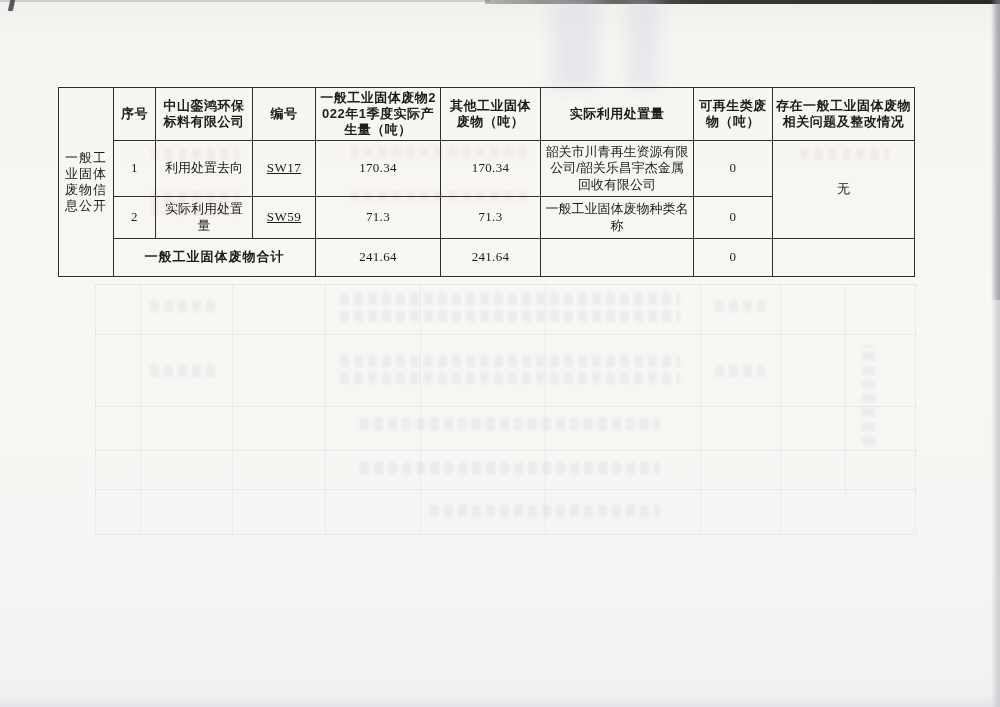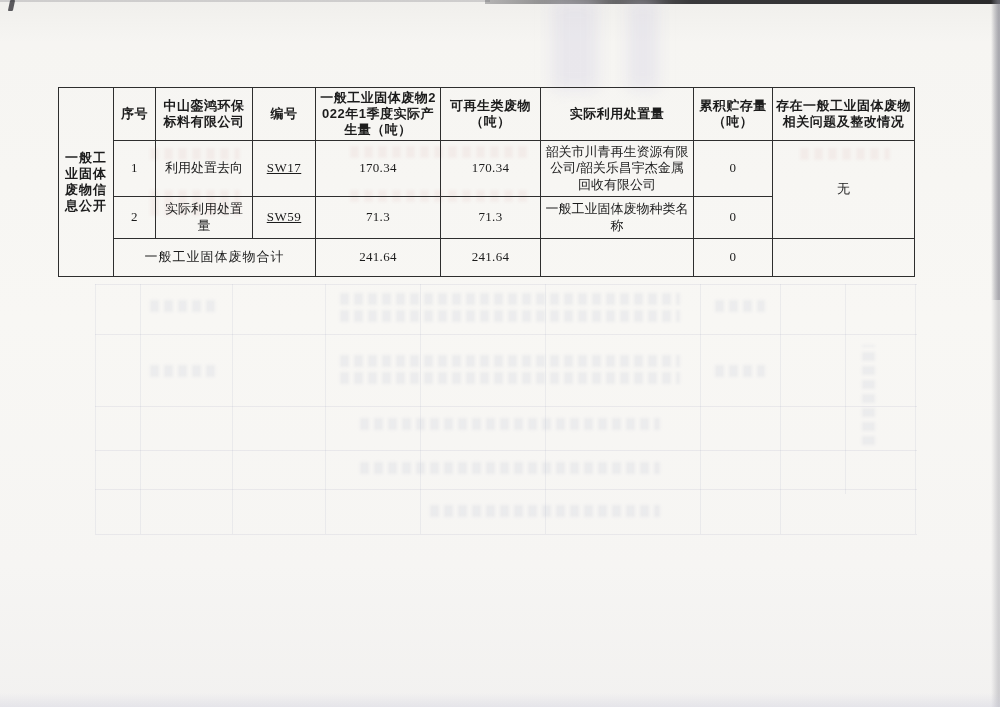--- a/index.html
+++ b/index.html
@@ -48,32 +48,32 @@
   }
   table.main td {
     border:1.6px solid #2e2e2e;
     text-align:center; vertical-align:middle;
     font-size:13px; line-height:1.25;
     color:#1c1c1c;
     overflow:hidden;
     padding:1px 3px;
   }
   td.hdr { font-weight:bold; font-size:13.5px; letter-spacing:.5px; }
-  td.vlabel { font-weight:bold; font-size:15px; line-height:1.28; padding:0 7px;
+  td.vlabel { font-weight:normal; font-size:15px; line-height:1.28; padding:0 7px;
     word-break:break-all; letter-spacing:1px; }
   td.h-type  { padding:0 13px; word-break:break-all; }
   td.h-prod  { text-align:left; padding:2px 5px; word-break:break-all; }
   td.h-disp  { padding:0 9px; word-break:break-all; }
   td.h-store { padding:0 5px; word-break:break-all; }
   td.h-issue { padding:0 10px; word-break:break-all; }
   td.num  { font-family:"Liberation Serif", serif; font-size:14px; letter-spacing:.3px; }
   td.code { font-family:"Liberation Serif", serif; font-size:13.5px; letter-spacing:.5px;text-decoration:underline; }
   td.dest { text-align:left; padding:2px 6px; font-size:12.5px; line-height:1.3; word-break:break-all; }
   td.wrap { word-break:break-all; padding:0 10px; }
-  td.total-label { font-weight:normal; font-size:13.5px; letter-spacing:1px; }
+  td.total-label { font-weight:bold; font-size:13.5px; letter-spacing:1px; }
 </style>
 </head>
 <body>
 
 <div class="top-edge-light"></div>
 <div class="top-edge-dark"></div>
 <div class="corner-mark"></div>
 <div class="right-edge"></div>
 <div class="right-edge-top"></div>
 <div class="bottom-tint"></div>
@@ -130,23 +130,23 @@
       <col style="width:79px">
       <col style="width:142px">
   </colgroup>
   <tbody>
   <tr style="height:53px">
     <td rowspan="4" class="vlabel">一般工业固体废物信息公开</td>
     <td class="hdr">序号</td>
     <td class="hdr h-type">中山銮鸿环保标料有限公司</td>
     <td class="hdr">编号</td>
     <td class="hdr h-prod">一般工业固体废物2022年1季度实际产生量（吨）</td>
-    <td class="hdr h-disp">可再生类废物（吨）</td>
+    <td class="hdr h-disp">其他工业固体废物（吨）</td>
     <td class="hdr">实际利用处置量</td>
-    <td class="hdr h-store">累积贮存量（吨）</td>
+    <td class="hdr h-store">可再生类废物（吨）</td>
     <td class="hdr h-issue">存在一般工业固体废物相关问题及整改情况</td>
   </tr>
   <tr style="height:56px">
     <td class="num">1</td>
     <td class="wrap">利用处置去向</td>
     <td class="code">SW17</td>
     <td class="num">170.34</td>
     <td class="num">170.34</td>
     <td class="dest">韶关市川青再生资源有限公司/韶关乐昌宇杰金属回收有限公司</td>
     <td class="num">0</td>

